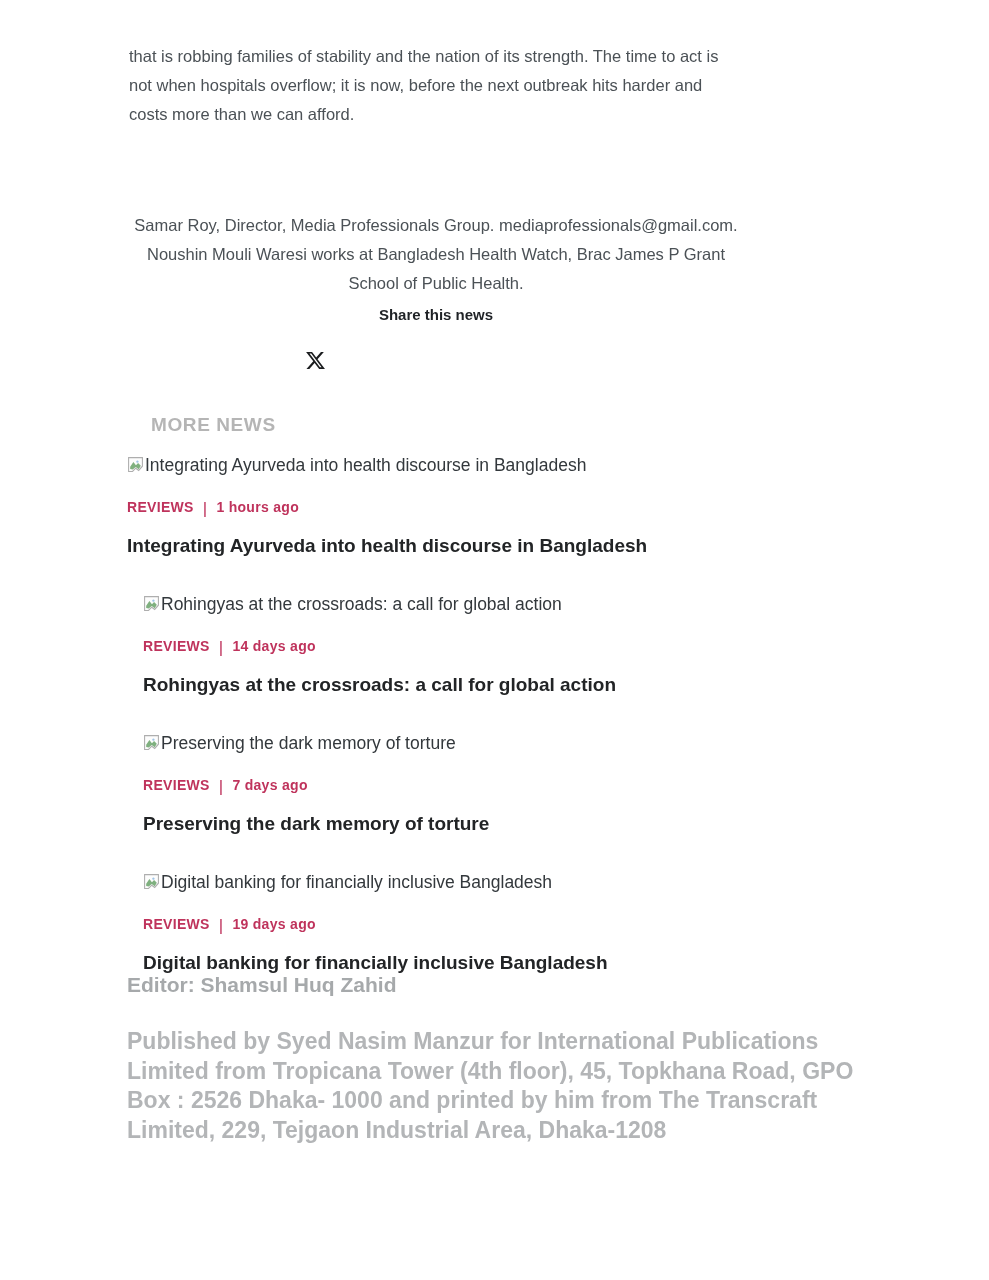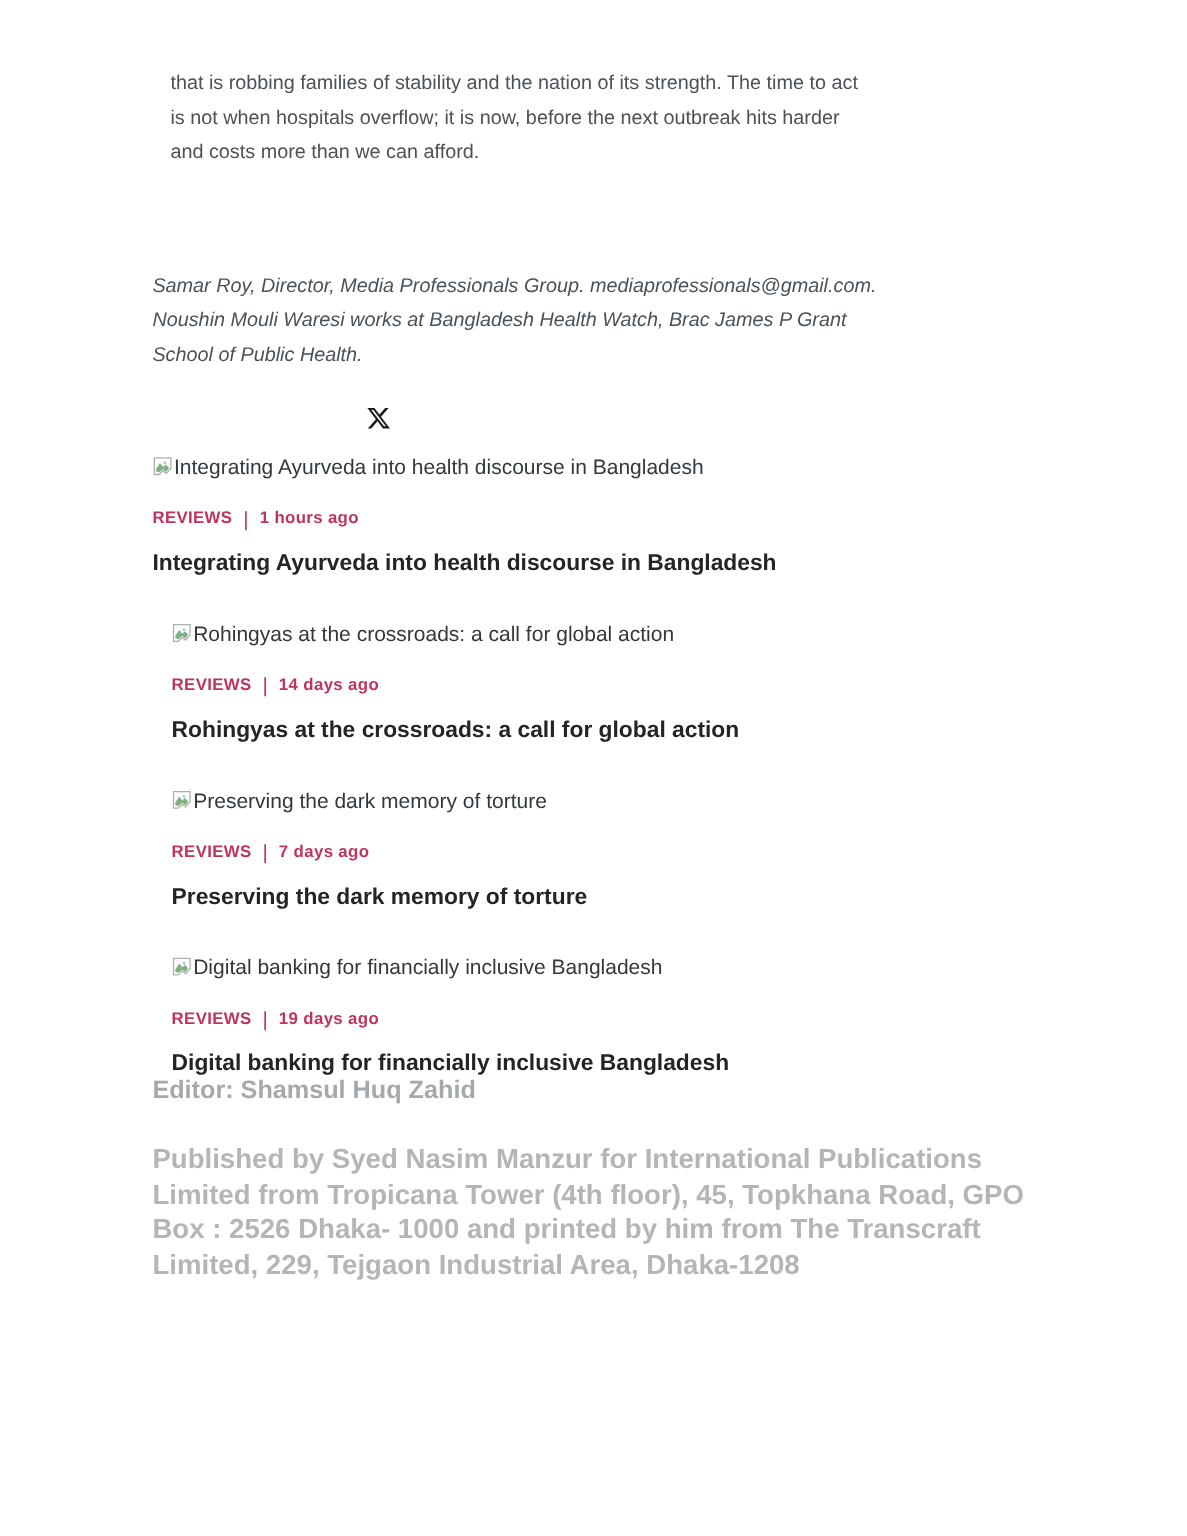--- a/index.html
+++ b/index.html
@@ -15,31 +15,31 @@
     background: #ffffff;
     position: relative;
   }
   .content {
     width: 745px;
     padding: 40px 0 80px 127px;
   }
 
   
   .article-body {
-    margin: 15px;
+    margin: 2px;
     font-size: 16.5px;
     line-height: 29px;
     color: #4b5156;
   }
   .byline {
     margin: 82px 0 0 0;
-    font-style: italic;
     font-size: 16.5px;
     line-height: 29px;
     color: #4b5156;
+    text-align: center;
   }
   .share-label {
     margin-top: 8px;
     text-align: center;
     font-size: 15px;
     font-weight: 700;
     color: #1f2226;
   }
   .share-row {
     margin-top: 27px;
@@ -125,30 +125,32 @@
 </head>
 <body>
 
 <div class="page">
   <main class="content">
 
     <p class="article-body">that is robbing families of stability and the nation of its strength. The time to act is not when hospitals overflow; it is now, before the next outbreak hits harder and costs more than we can afford.</p>
 
     <p class="byline">Samar Roy, Director, Media Professionals Group. mediaprofessionals@gmail.com. Noushin Mouli Waresi works at Bangladesh Health Watch, Brac James P Grant School of Public Health.</p>
 
+    <div class="share-label">Share this news</div>
 
     <div class="share-row">
       <a class="share-x" href="#" aria-label="Share on X">
         <svg viewBox="0 0 24 24" width="21" height="21" fill="#1b1d1f" aria-hidden="true">
           <path d="M18.244 2.25h3.308l-7.227 8.26 8.502 11.24H16.17l-5.214-6.817L4.99 21.75H1.68l7.73-8.835L1.254 2.25H8.08l4.713 6.231 5.451-6.231Zm-1.161 17.52h1.833L7.084 4.126H5.117l11.966 15.644Z"></path>
         </svg>
       </a>
     </div>
 
     <section>
+      <h2 class="more-news-heading">MORE NEWS</h2>
       <div class="news-list">
   <article class="news-item">
     <a class="alt-row" href="#">
       <span class="broken-img">
         <svg viewBox="0 0 16 16" width="17" height="17" aria-hidden="true">
           <path d="M1.5 1.5 H14.5 V9.6 L11 13.6 8.2 11.5 5.2 14.5 H1.5 Z" fill="#fdfdfd" stroke="#aeaeae" stroke-width="1"></path>
           <path d="M3 10 L6 5.6 8.4 8.6 10.4 6.6 13 9.2 11 12.4 8.2 10.4 5.4 12.8 3 12.2 Z" fill="#7fb07f"></path>
           <path d="M9.8 4.2 a1.1 1.1 0 1 0 0.01 0 Z" fill="#9fc4e6"></path>
         </svg>
       </span>

